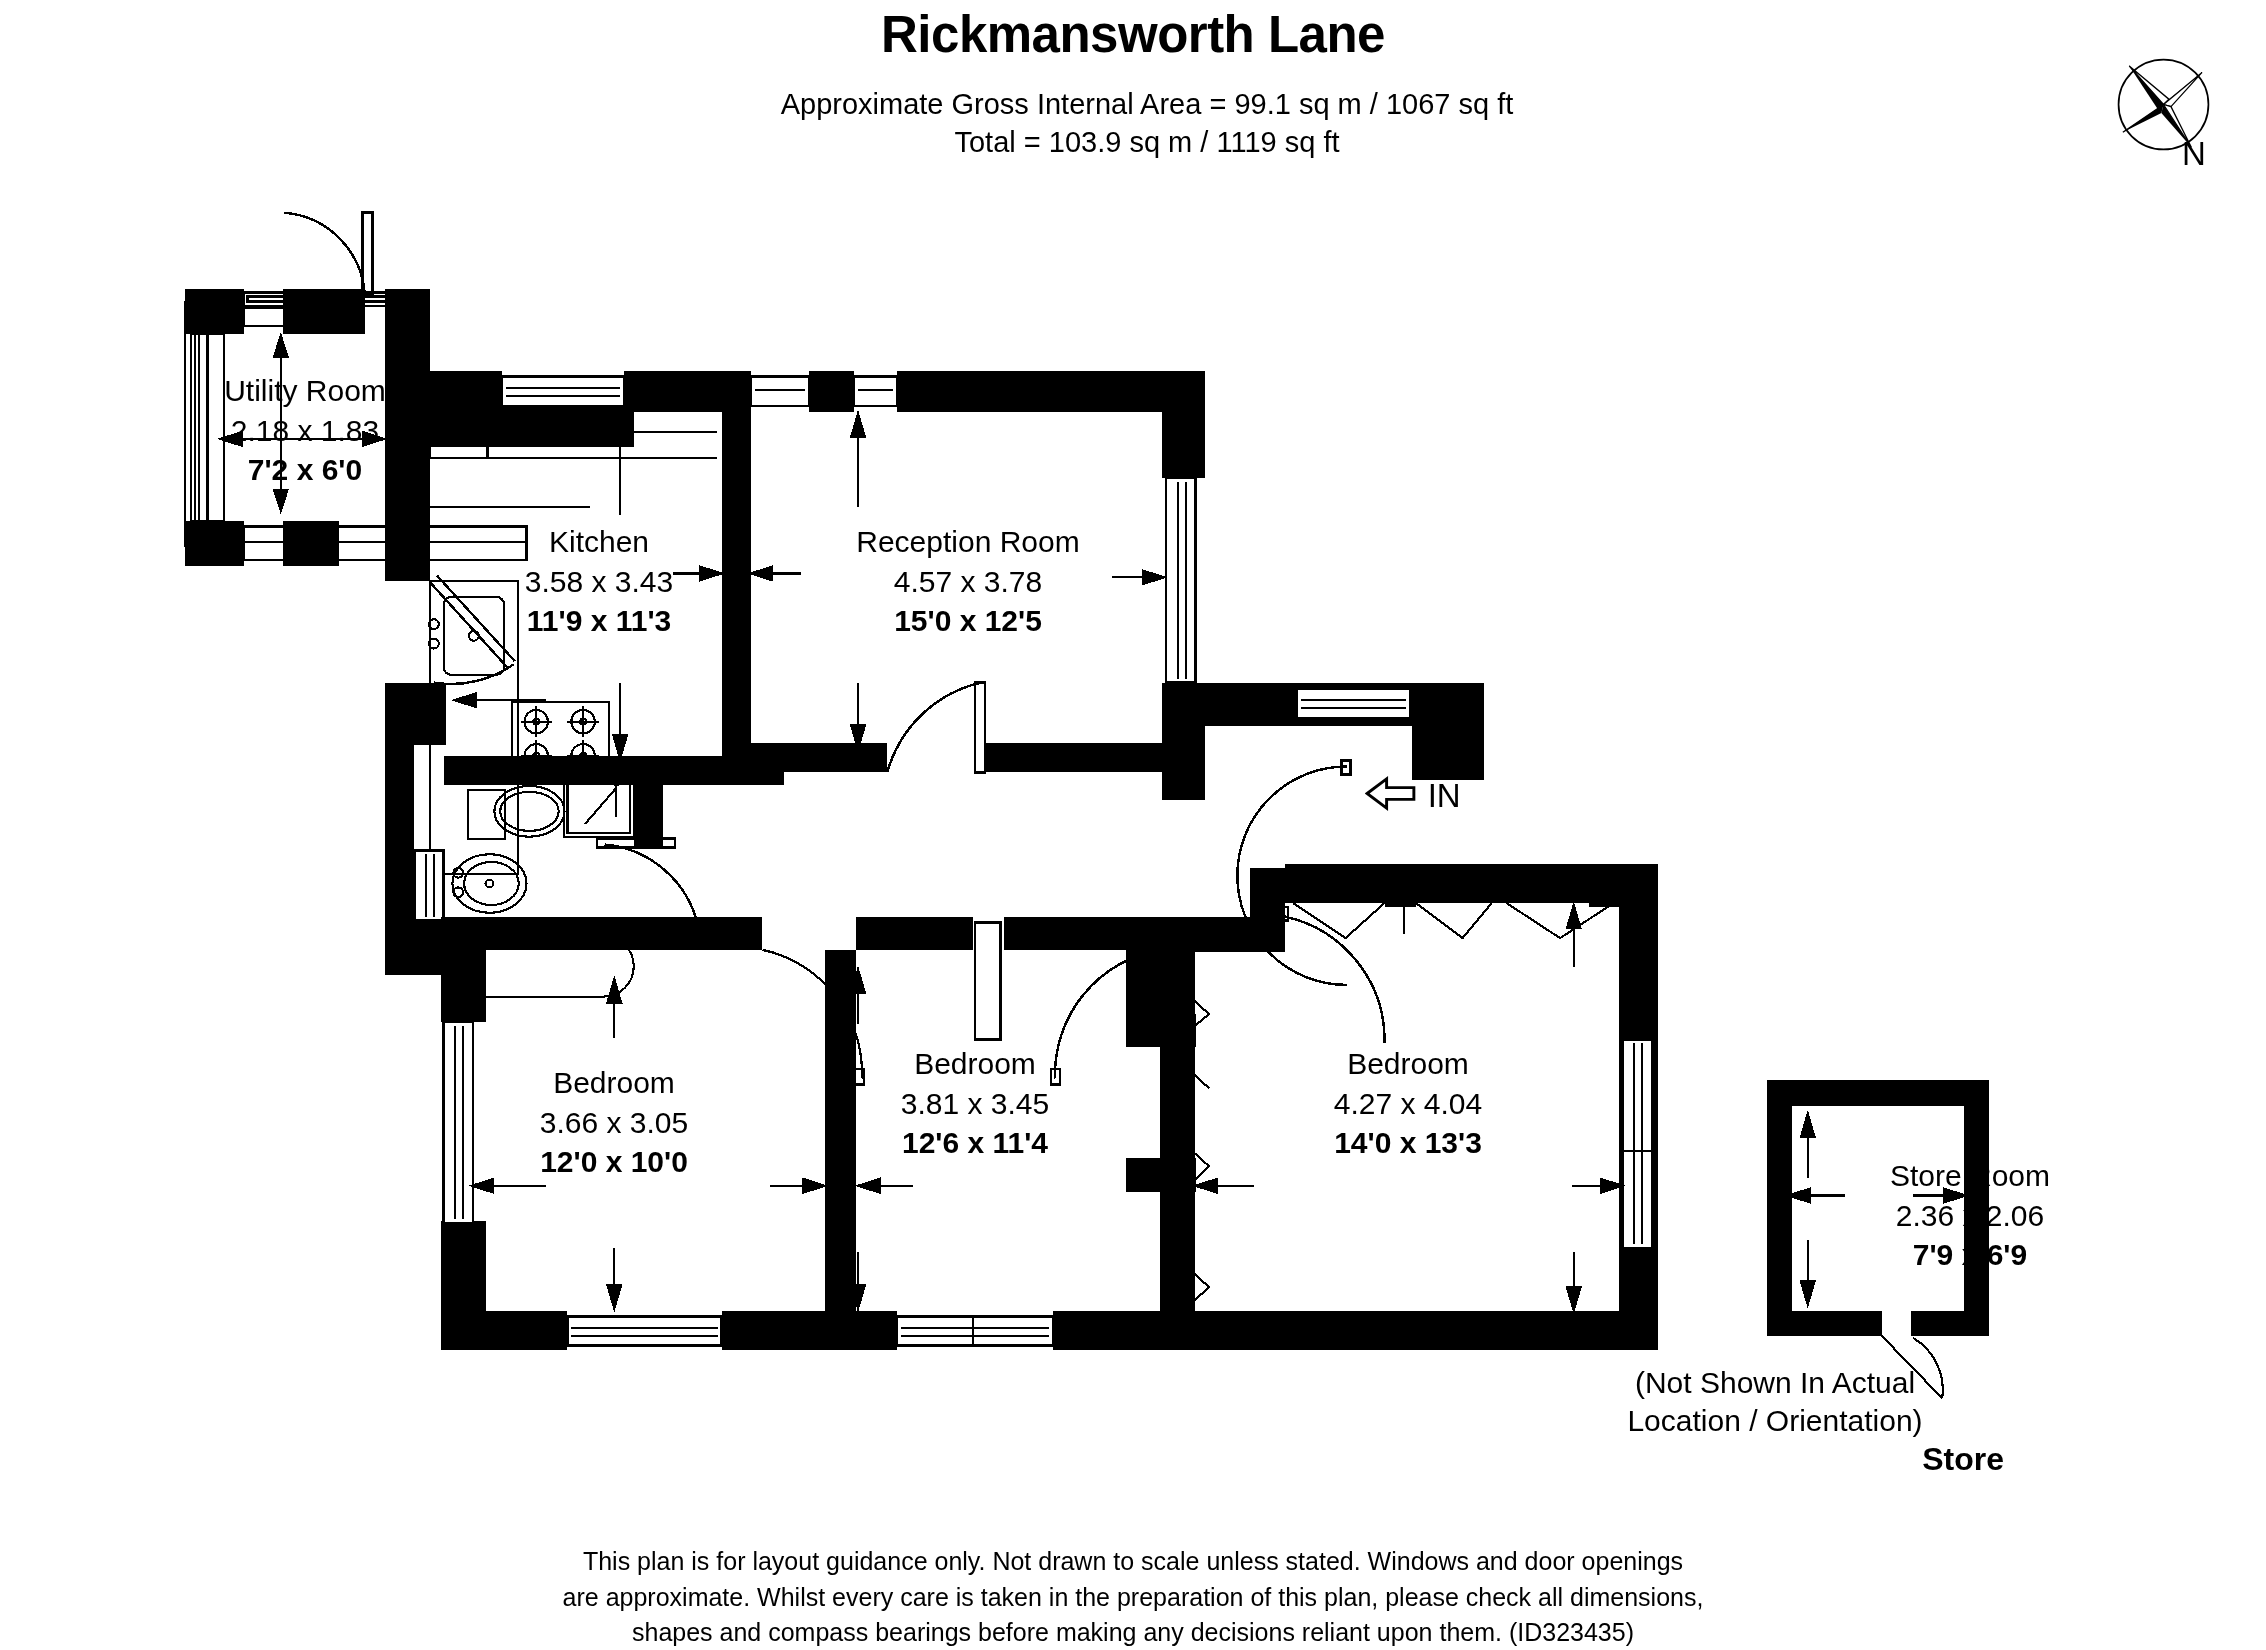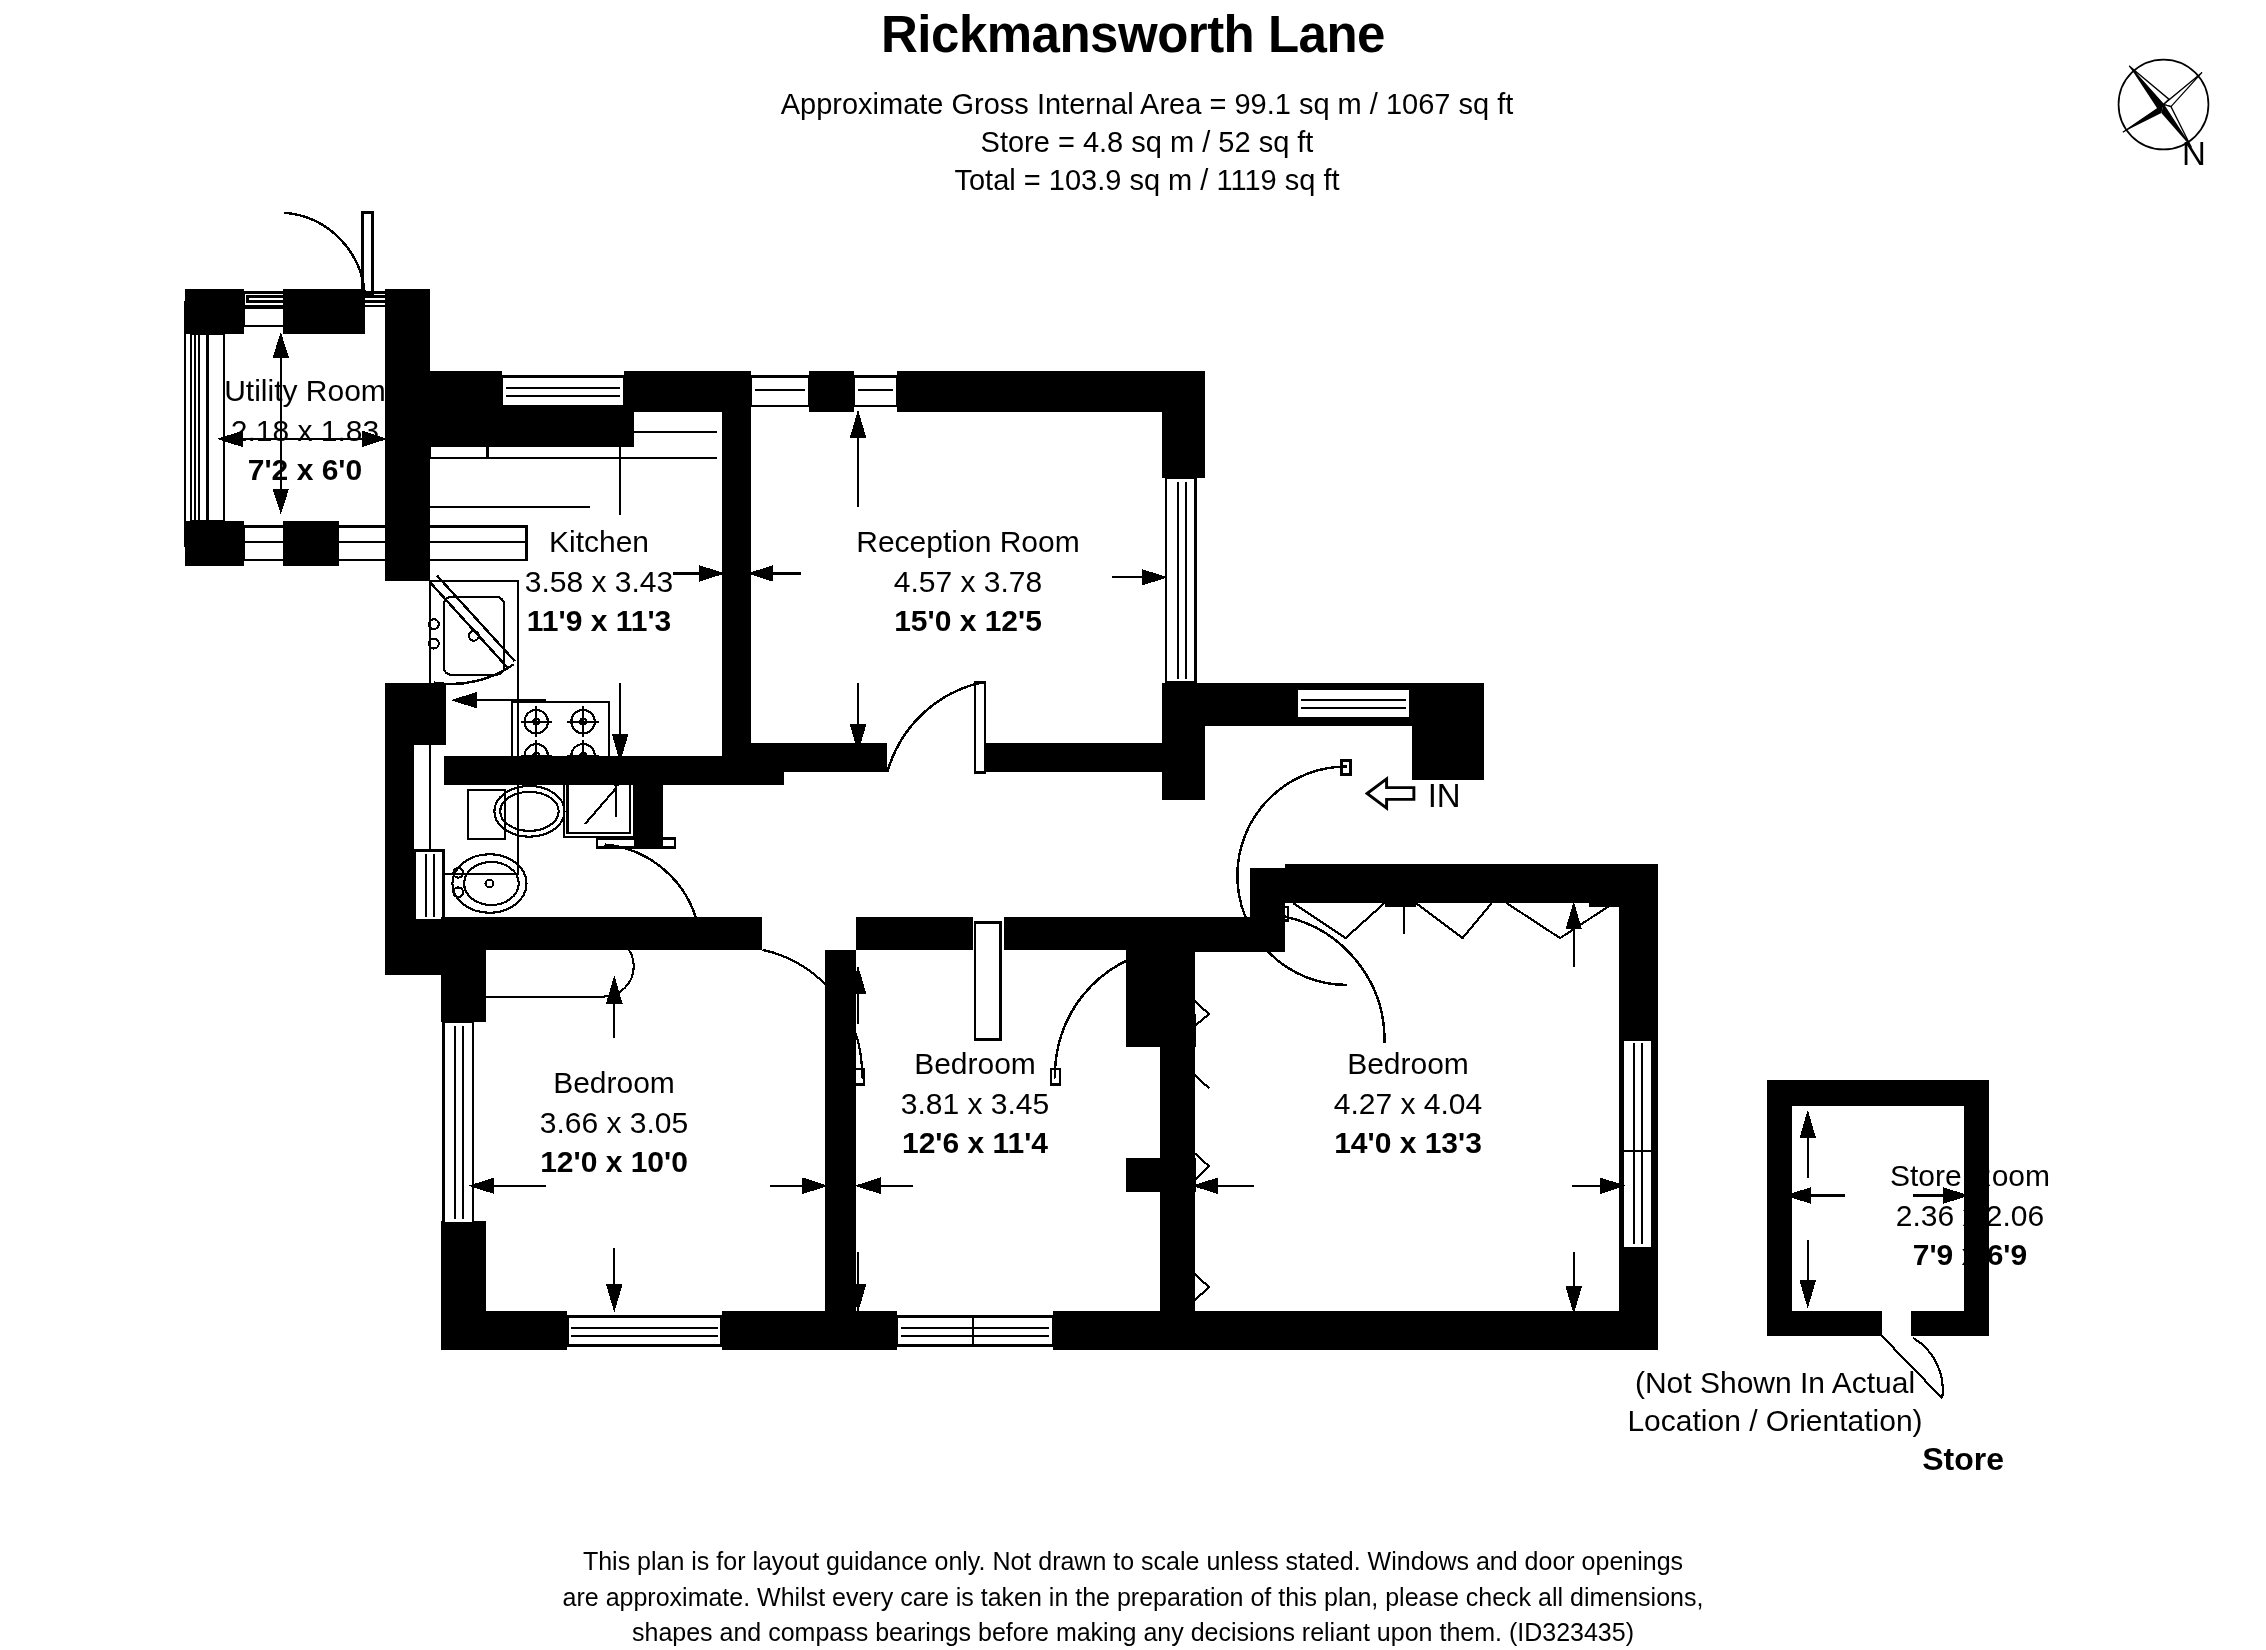--- a/index.html
+++ b/index.html
@@ -136,21 +136,20 @@
 </style>
 </head>
 <body>
 
 <div id="stage">
 
   <div class="header">
     <div class="plan-title">Rickmansworth Lane</div>
     <div class="area-lines">
       <div>Approximate Gross Internal Area = 99.1 sq m / 1067 sq ft</div>
-      <div>Store = 4.8 sq m / 52 sq ft</div>
       <div>Total = 103.9 sq m / 1119 sq ft</div>
     </div>
   </div>
 
   <div class="compass">
     <svg width="107" height="107" viewBox="0 0 100 100">
       <circle cx="50" cy="50" r="42" fill="none" stroke="#000" stroke-width="1.6"></circle>
 
       <polygon points="50,50 18,14 55,45" fill="#ffffff" stroke="#000" stroke-width="1.2"></polygon>
       <polygon points="50,50 18,14 45,55" fill="#000000"></polygon>

